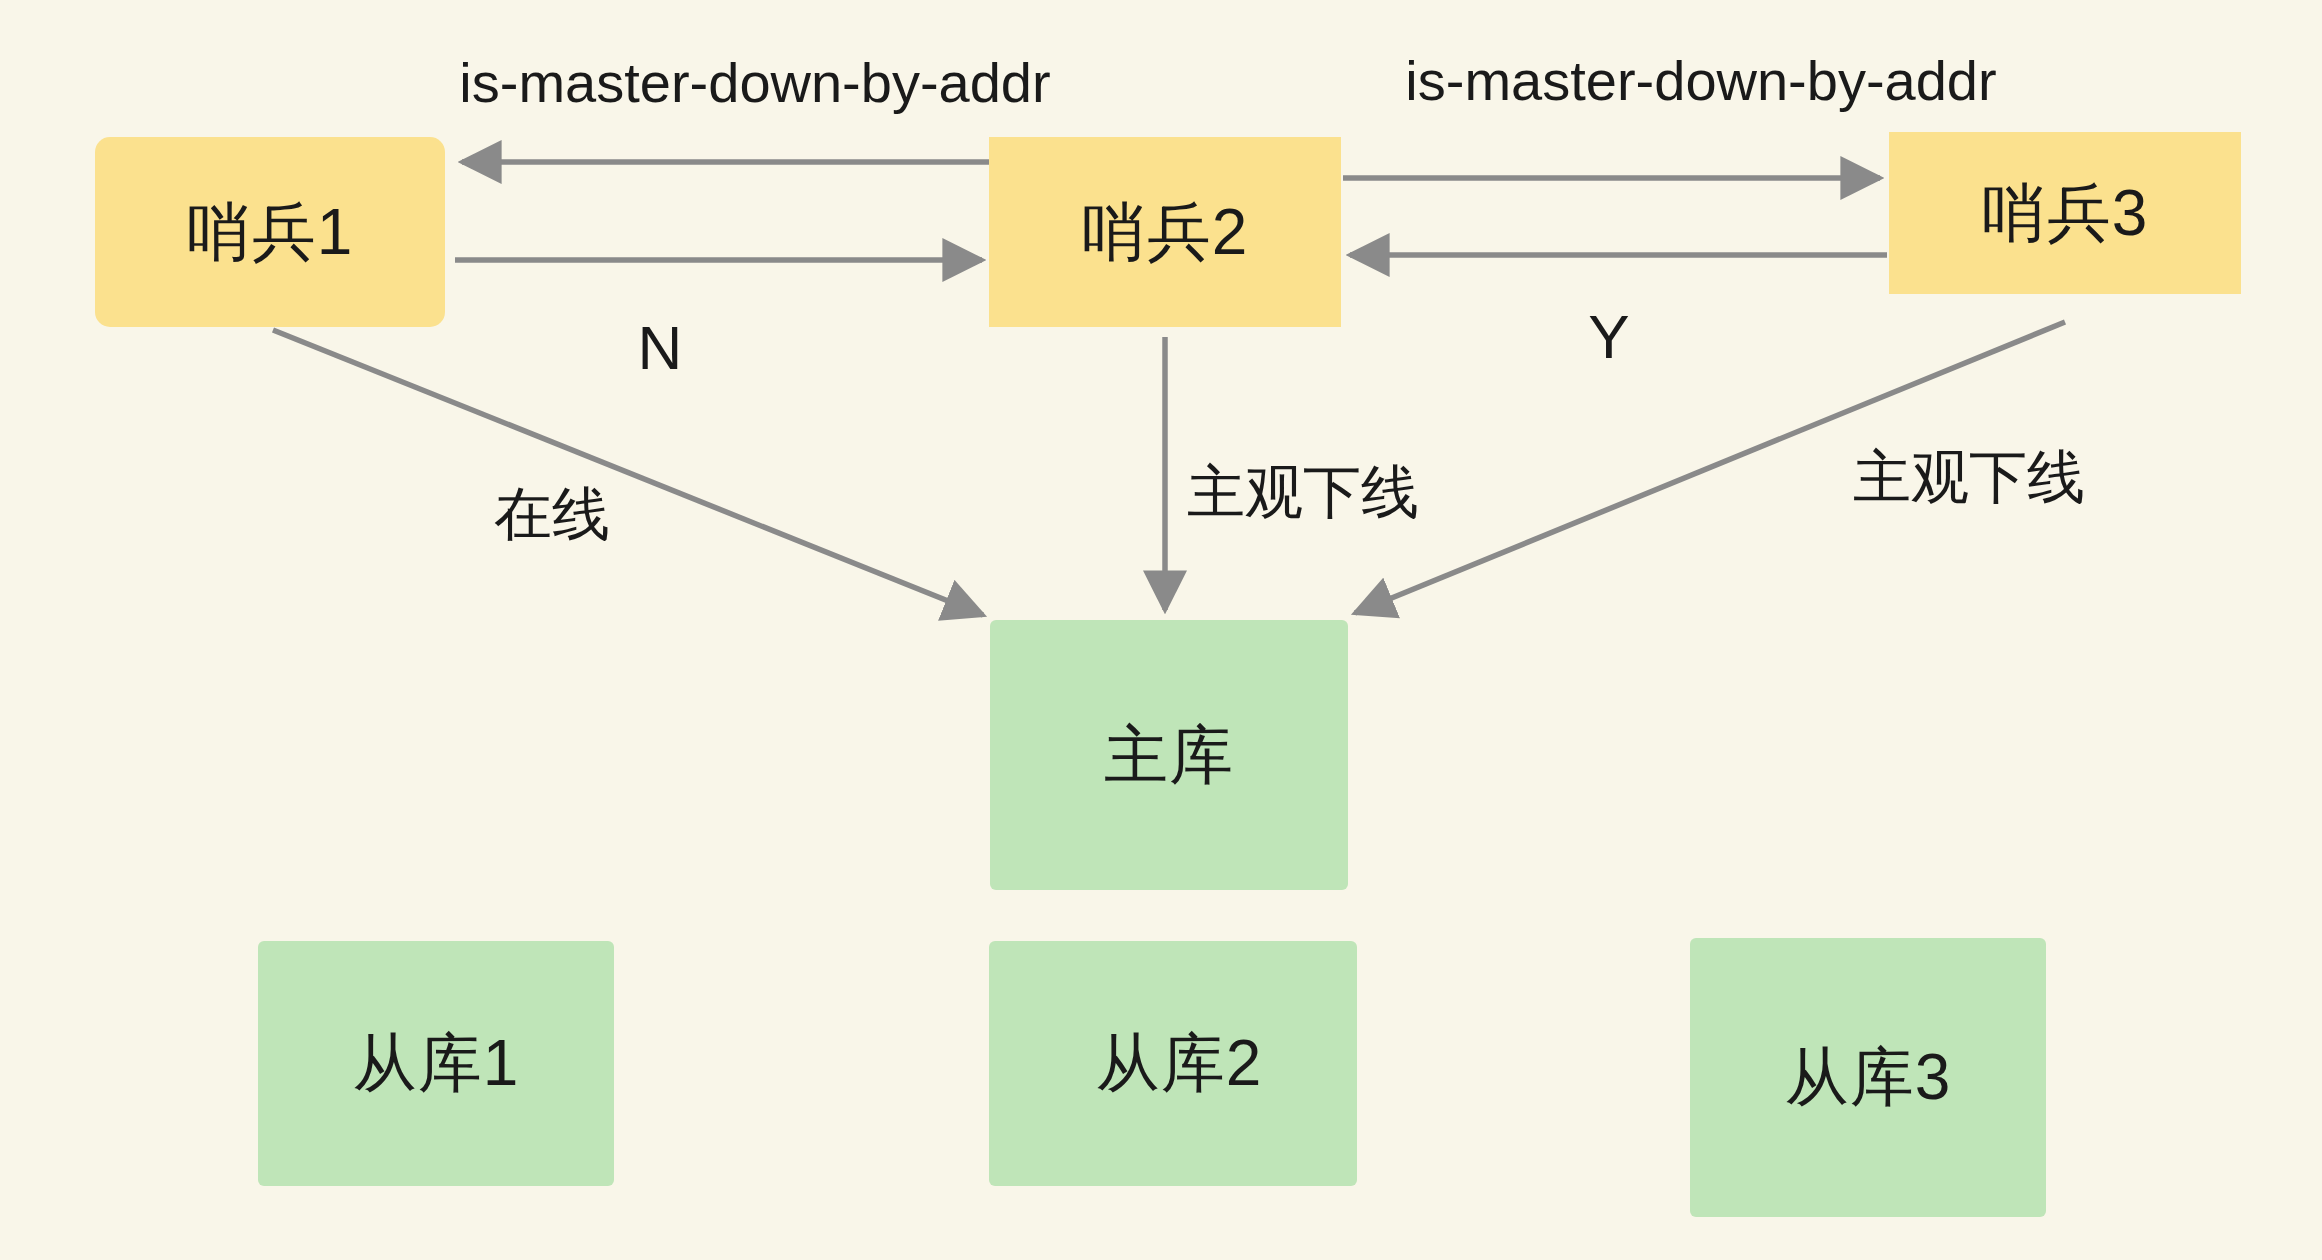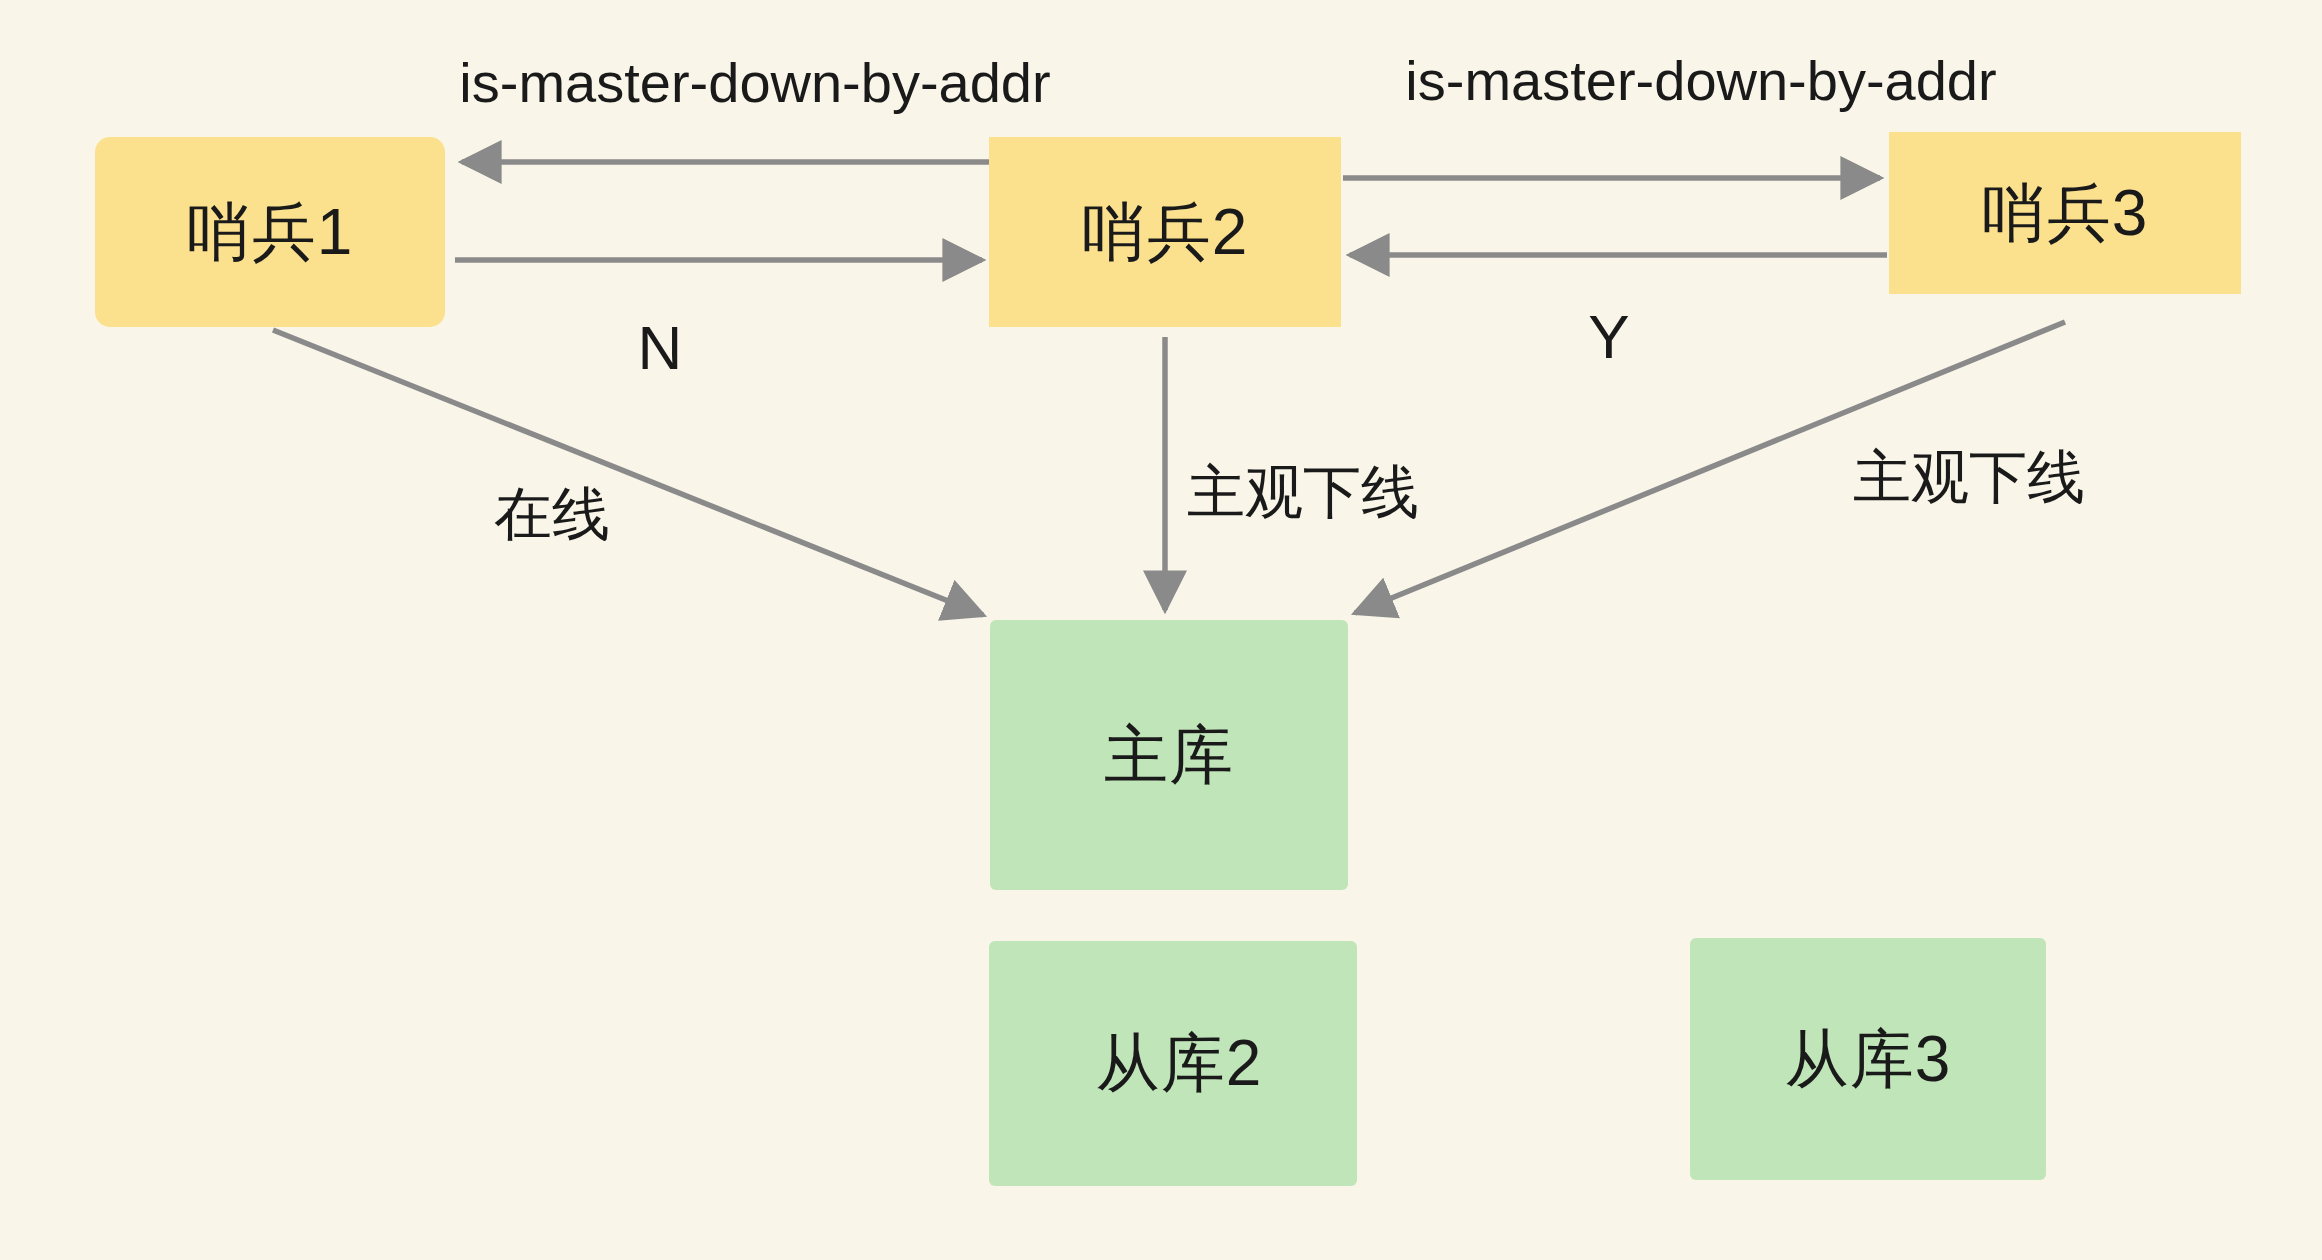--- a/index.html
+++ b/index.html
@@ -26,21 +26,21 @@
     letter-spacing:1px;
   }
   .sentinel{background:var(--yellow);}
   .db{background:var(--green);border-radius:6px;}
   #node-sentinel1{left:95px;top:137px;width:350px;height:190px;border-radius:15px;}
   #node-sentinel2{left:989px;top:137px;width:352px;height:190px;}
   #node-sentinel3{left:1889px;top:132px;width:352px;height:162px;}
   #node-master{left:990px;top:620px;width:358px;height:270px;}
   #node-slave1{left:258px;top:941px;width:356px;height:245px;}
   #node-slave2{left:989px;top:941px;width:356px;height:245px;padding-left:12px;}
-  #node-slave3{left:1690px;top:938px;width:356px;height:242px;}
+  #node-slave3{left:1690px;top:938px;width:356px;height:279px;}
   .edge-label{
     position:absolute;
     transform:translate(-50%,-50%);
     white-space:nowrap;
     color:var(--ink);
   }
   #label-ask-left {left:755px; top:82px;  font-size:56px;}
   #label-ask-right{left:1701px;top:80px;  font-size:56px;}
   #label-reply-n  {left:660px; top:347px; font-size:62px;}
   #label-reply-y  {left:1609px;top:336px; font-size:62px;}
@@ -77,20 +77,23 @@
     <span>哨兵2</span>
   </div>
   <div class="node sentinel" id="node-sentinel3">
     <span>哨兵3</span>
   </div>
 
   <div class="node db" id="node-master">
     <span>主库</span>
   </div>
 
+  <div class="node db" id="node-slave1">
+    <span>从库1</span>
+  </div>
   <div class="node db" id="node-slave2">
     <span>从库2</span>
   </div>
   <div class="node db" id="node-slave3">
     <span>从库3</span>
   </div>
 
   <div class="edge-label" id="label-ask-left">is-master-down-by-addr</div>
   <div class="edge-label" id="label-reply-n">N</div>
   <div class="edge-label" id="label-ask-right">is-master-down-by-addr</div>

